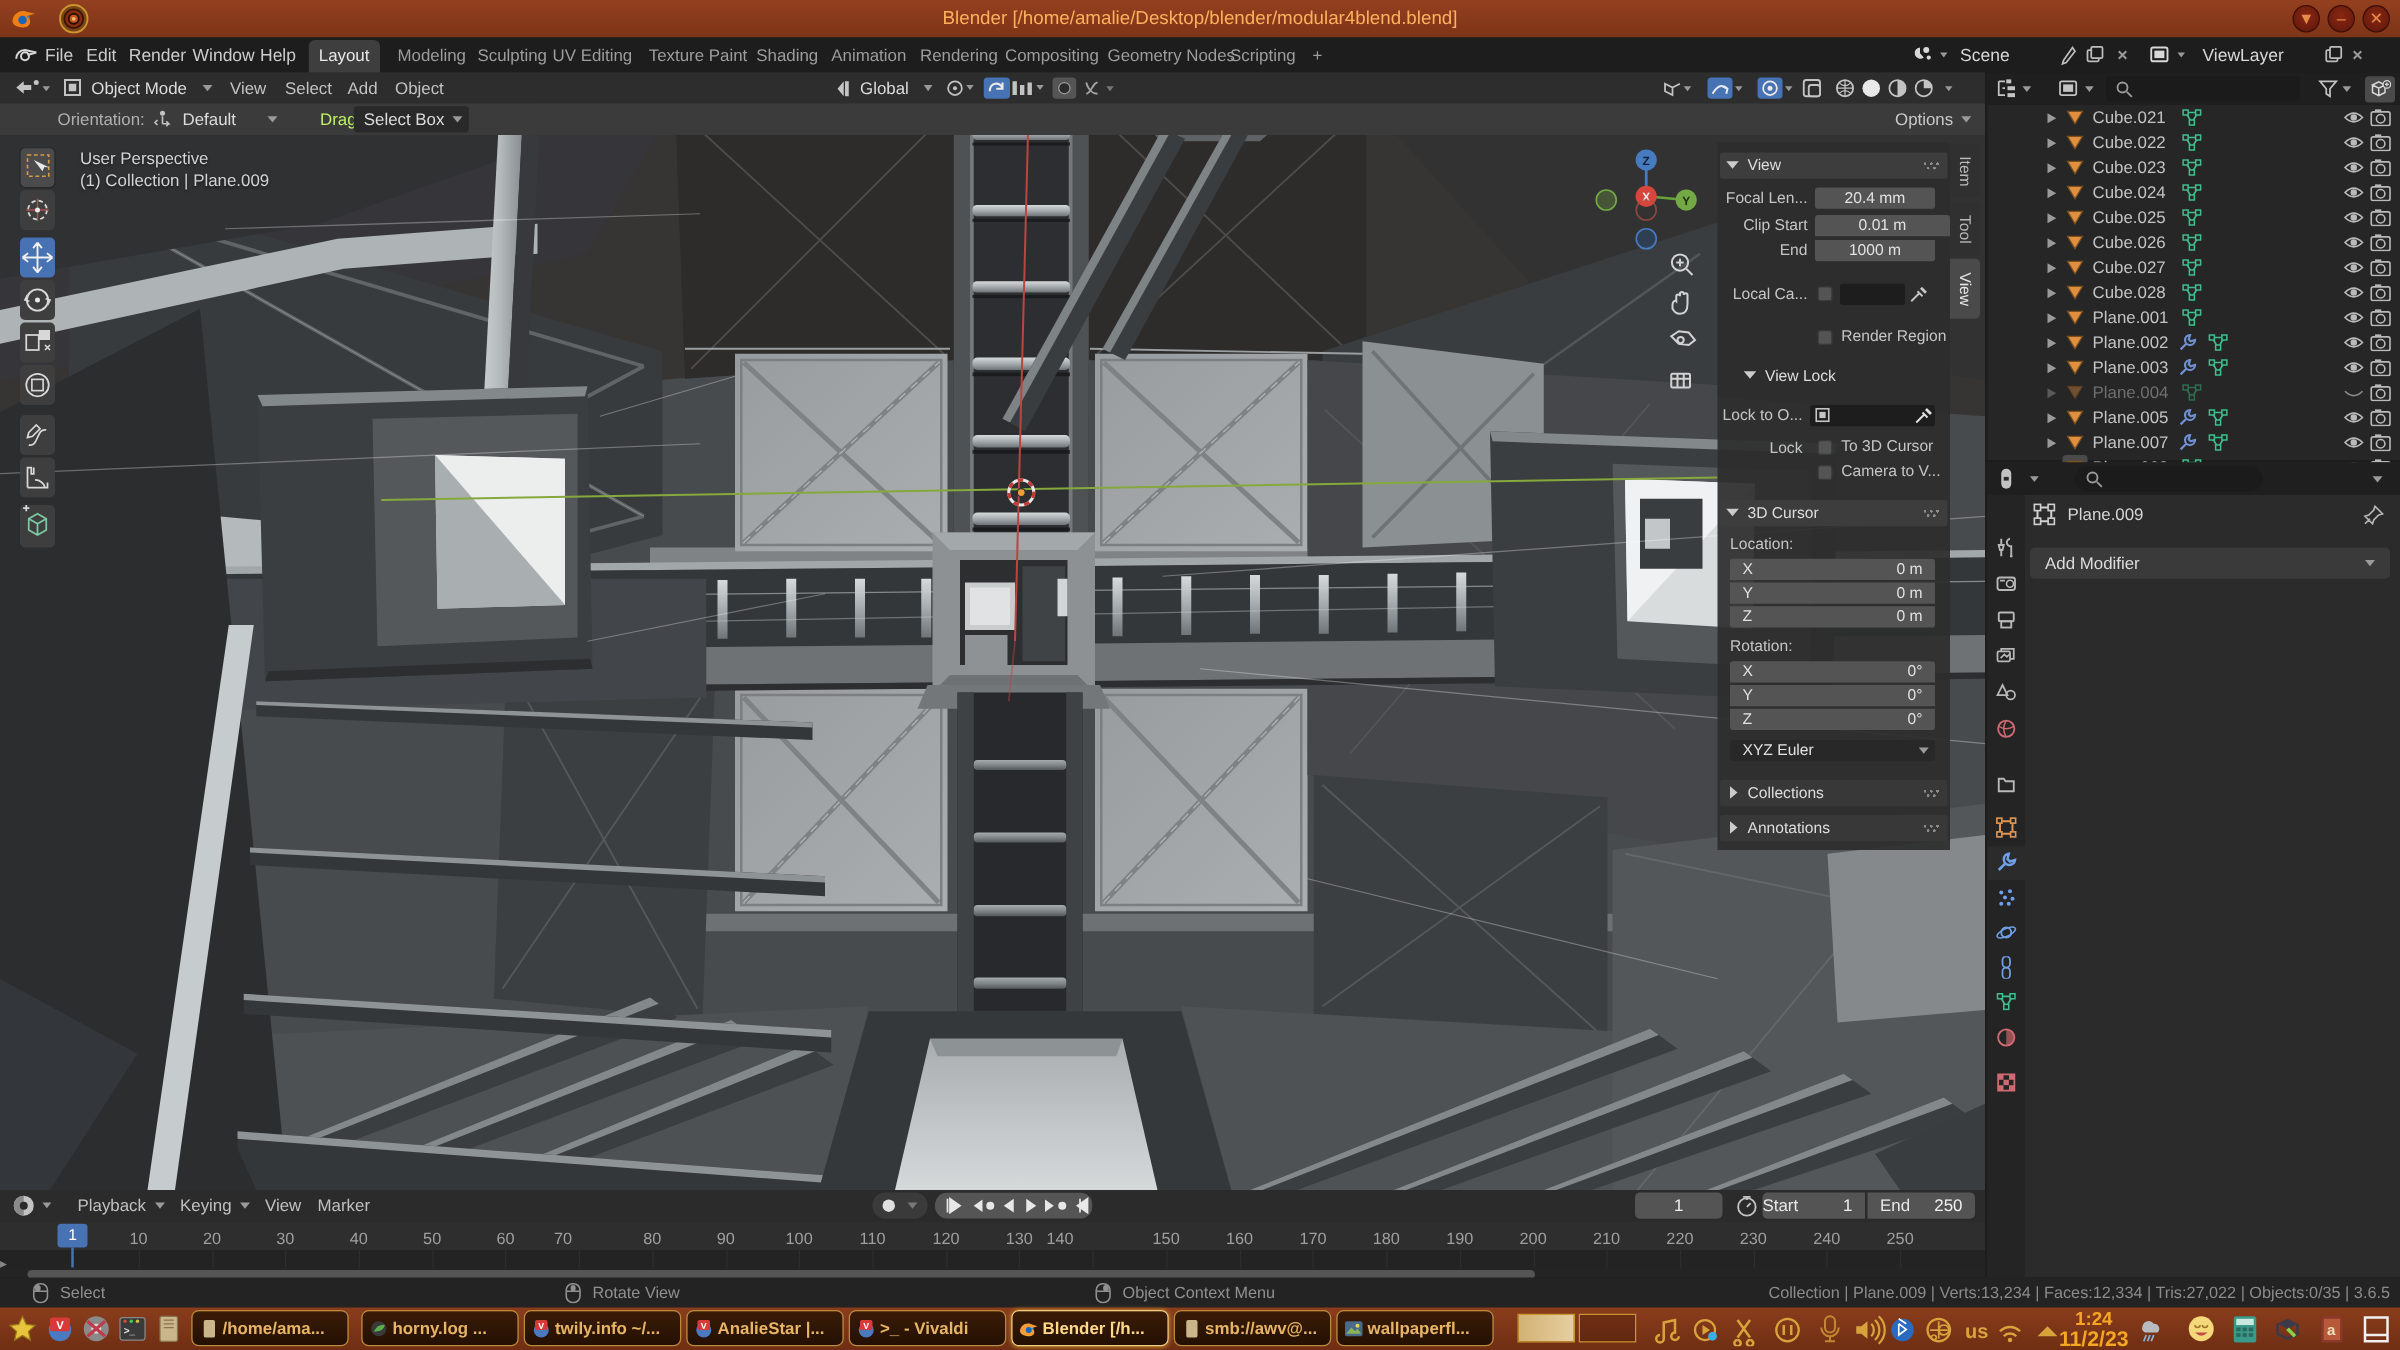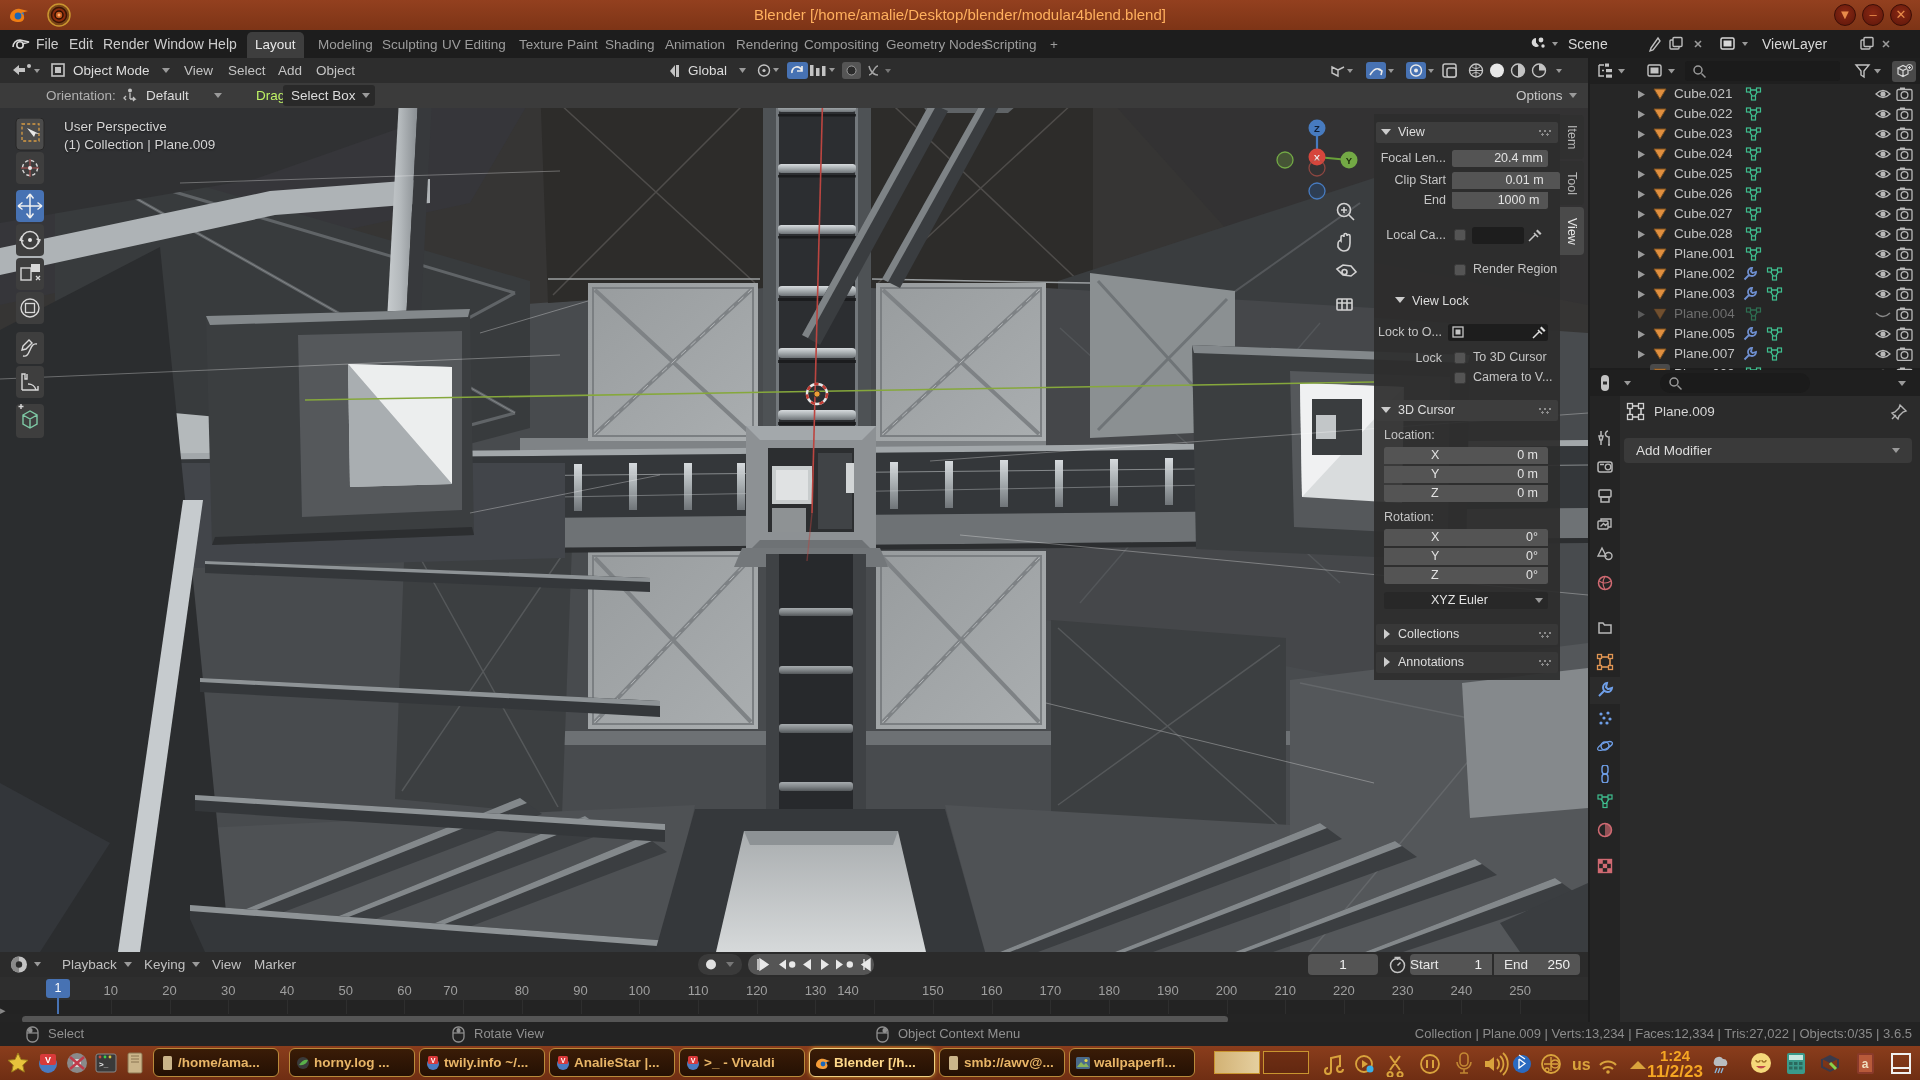--- a/index.html
+++ b/index.html
@@ -37,21 +37,21 @@
   
   #vpinfo { left:64px; top:60px; color:#d4d4d4; font-size:13.5px; line-height:18px;
     text-shadow:0 1px 2px rgba(0,0,0,.5); }
 
   
   #npanel { left:1374px; top:56px; width:186px; height:566px; background:rgba(45,45,45,0.93);
     color:#c5c5c5; font-size:12.5px; }
   .nhdr { position:absolute; left:2px; width:182px; height:21px; background:#3d3d3d;
     line-height:21px; color:#dddddd; border-radius:2px; }
   .nfield { position:absolute; height:17px; background:#545454; border-radius:2.5px;
-    line-height:17px; color:#e2e2e2;padding-left:37px; }
+    line-height:17px; color:#e2e2e2; }
   .nlabel { position:absolute; height:17px; line-height:17px; text-align:right; color:#c5c5c5; }
   .ncheck { position:absolute; width:12px; height:12px; background:#545454;
     border-radius:2.5px; border:1px solid #3a3a3a; }
   .ntab { position:absolute; left:1560px; width:24px; background:#303030; color:#b8b8b8;
     font-size:12.5px; text-align:center; border-radius:0 4px 4px 0;
     writing-mode:vertical-rl; line-height:24px; }
   .dots { position:absolute; right:6px; top:7px; width:14px; height:7px; opacity:.45;
     background:radial-gradient(circle at 2px 2px,#eee 1px,transparent 1.2px),
                radial-gradient(circle at 7px 2px,#eee 1px,transparent 1.2px),
                radial-gradient(circle at 12px 2px,#eee 1px,transparent 1.2px),

